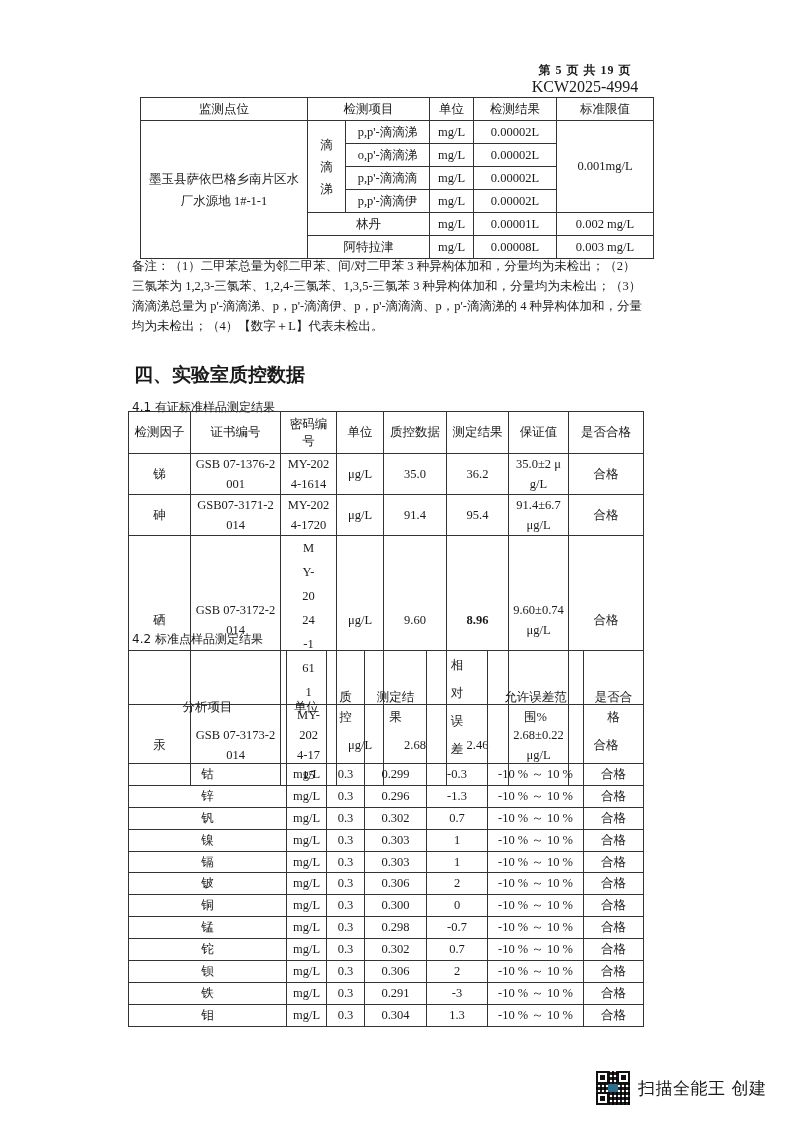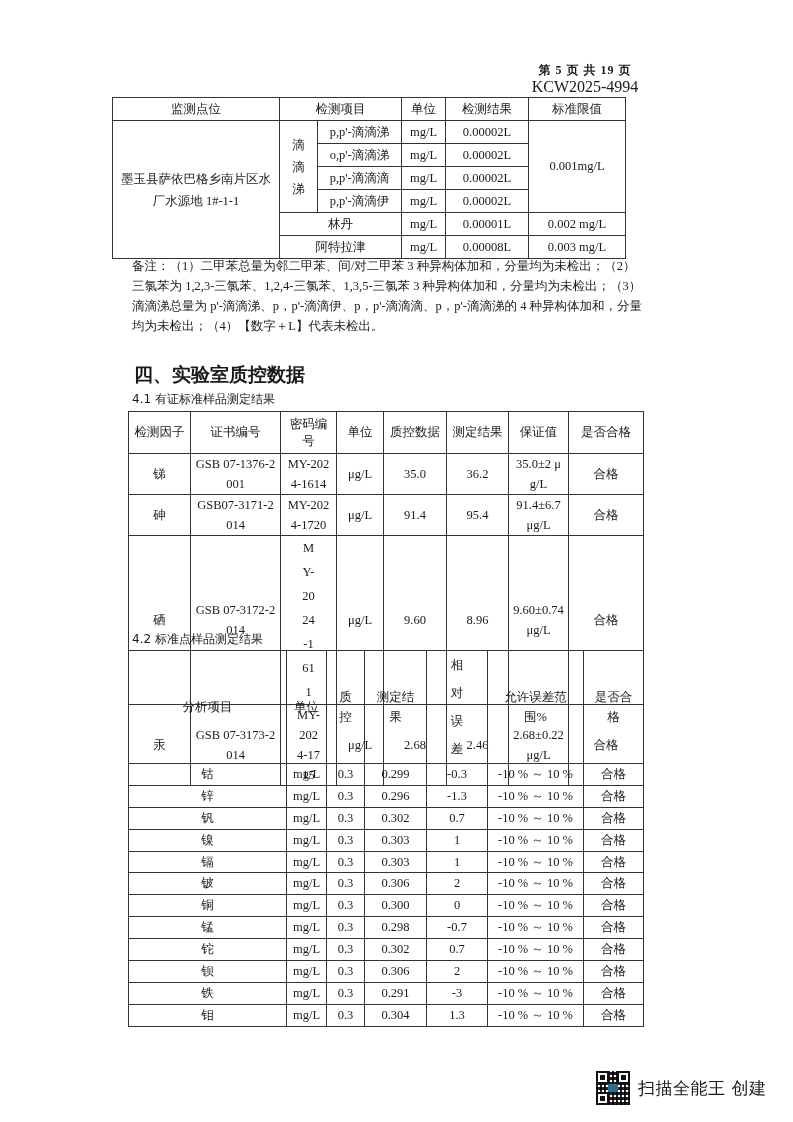--- a/index.html
+++ b/index.html
@@ -5,34 +5,34 @@
   html, body { margin:0; padding:0; background:#ffffff; }
   body { width:793px; height:1122px; position:relative; overflow:hidden;
          font-family:"Liberation Serif","DejaVu Serif",serif; color:#1a1a1a; }
   .abs { position:absolute; }
   .pg-head { right:150px; text-align:center; font-size:12px; line-height:17px; }
   #page-num { top:62px; left:520px; width:130px; font-weight:bold; letter-spacing:1px; }
   #report-no { top:78px; left:520px; width:130px; font-size:16px; }
   table { border-collapse:collapse; position:absolute; table-layout:fixed; }
   td, th { border:1px solid #333; text-align:center; vertical-align:middle; padding:0;
            font-weight:normal; font-size:12.5px; line-height:17px; }
-  #t1 { left:112px; top:97px; width:513px; }
+  #t1 { left:140px; top:97px; width:513px; }
   #t1 tr { height:23px; }
   #t1 tr.h { height:23px; }
   #t2 { left:128px; top:411px; width:515px; }
   #t2 tr.h { height:42px; }
   #t2 tr.r { height:40px; }
   #t3 { left:128px; top:650px; width:515px; }
   #t3 tr.h { height:42px; }
   #t3 tr.r { height:21.9px; }
   .note { left:132px; top:256px; width:512px; font-size:12.5px; line-height:20px; }
   .sec-title { left:134px; top:362px; font-size:19px; font-weight:bold;
                font-family:"DejaVu Sans","Liberation Sans",sans-serif; }
   .sub-title { font-size:12px; font-family:"DejaVu Sans","Liberation Sans",sans-serif; }
-  #sub41 { left:132px; top:391px; }
+  #sub41 { left:132px; top:399px; }
   #sub42 { left:132px; top:631px; }
   .vert { line-height:22px; }
   .footer { left:596px; top:1071px; display:flex; align-items:center; }
   .qr { width:34px; height:34px; position:relative; background:
         repeating-linear-gradient(90deg,#222 0 2px,#fff 2px 4px),
         repeating-linear-gradient(0deg,#222 0 3px,#fff 3px 5px);
         background-blend-mode:multiply; }
   .qr .f { position:absolute; width:9px; height:9px; border:2px solid #111; background:#fff; }
   .qr .f::after { content:""; position:absolute; left:2px; top:2px; width:5px; height:5px; background:#111; }
   .qr .c { position:absolute; left:12px; top:13px; width:10px; height:8px; background:#2c6e8f; border-radius:1px; }
@@ -148,21 +148,21 @@
         <td style="padding: 0px 4px; word-break: break-all; line-height: 20px;">95.4</td>
         <td style="padding: 0px 4px; word-break: break-all; line-height: 20px;">91.4±6.7 μg/L</td>
         <td style="padding: 0px 4px; word-break: break-all; line-height: 20px;">合格</td>
       </tr>
       <tr class="r">
         <td style="padding: 0px 4px; word-break: break-all; line-height: 20px;">硒</td>
         <td style="padding: 0px 4px; word-break: break-all; line-height: 20px;">GSB 07-3172-2014</td>
         <td style="padding: 0px 20px; word-break: break-all; line-height: 24px;">MY-2024-1611</td>
         <td style="padding: 0px 4px; word-break: break-all; line-height: 20px;">μg/L</td>
         <td style="padding: 0px 4px; word-break: break-all; line-height: 20px;">9.60</td>
-        <td style="padding: 0px 4px; word-break: break-all; line-height: 20px;">8.96</td>
+        <td style="padding: 0px 4px; word-break: break-all; line-height: 20px; font-weight: bold;">8.96</td>
         <td style="padding: 0px 4px; word-break: break-all; line-height: 20px;">9.60±0.74 μg/L</td>
         <td style="padding: 0px 4px; word-break: break-all; line-height: 20px;">合格</td>
       </tr>
       <tr class="r">
         <td style="padding: 0px 4px; word-break: break-all; line-height: 20px;">汞</td>
         <td style="padding: 0px 4px; word-break: break-all; line-height: 20px;">GSB 07-3173-2014</td>
         <td style="padding: 0px 16px; word-break: break-all; line-height: 20px;">MY-2024-1715</td>
         <td style="padding: 0px 4px; word-break: break-all; line-height: 20px;">μg/L</td>
         <td style="padding: 0px 4px; word-break: break-all; line-height: 20px;">2.68</td>
         <td style="padding: 0px 4px; word-break: break-all; line-height: 20px;">2.46</td>

